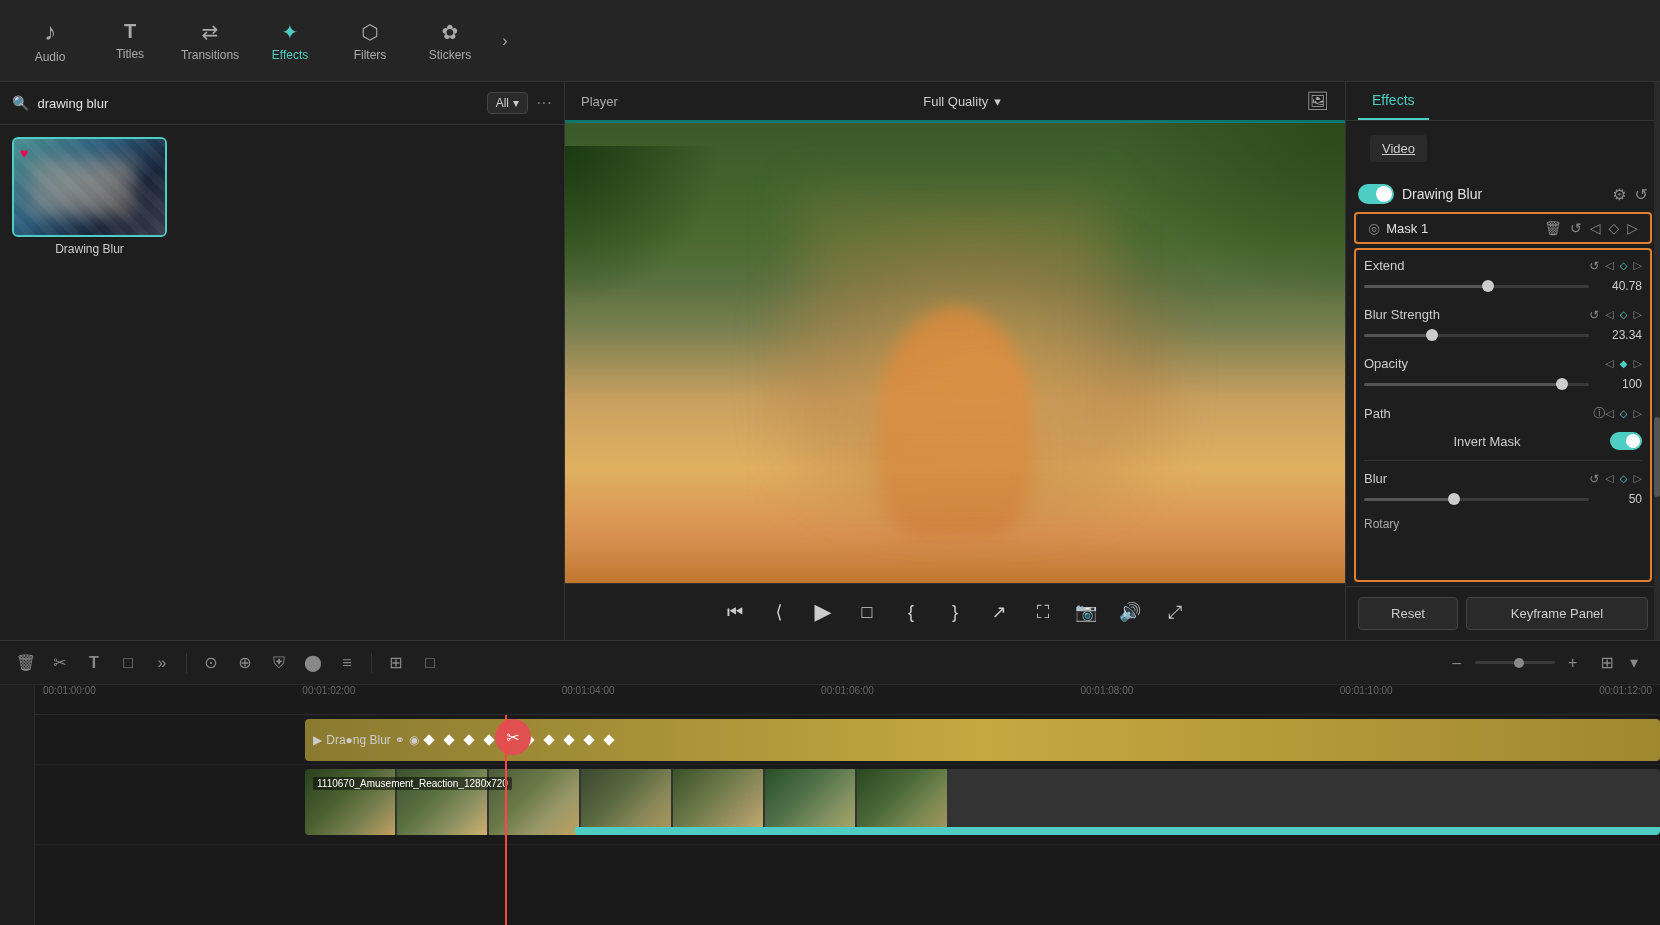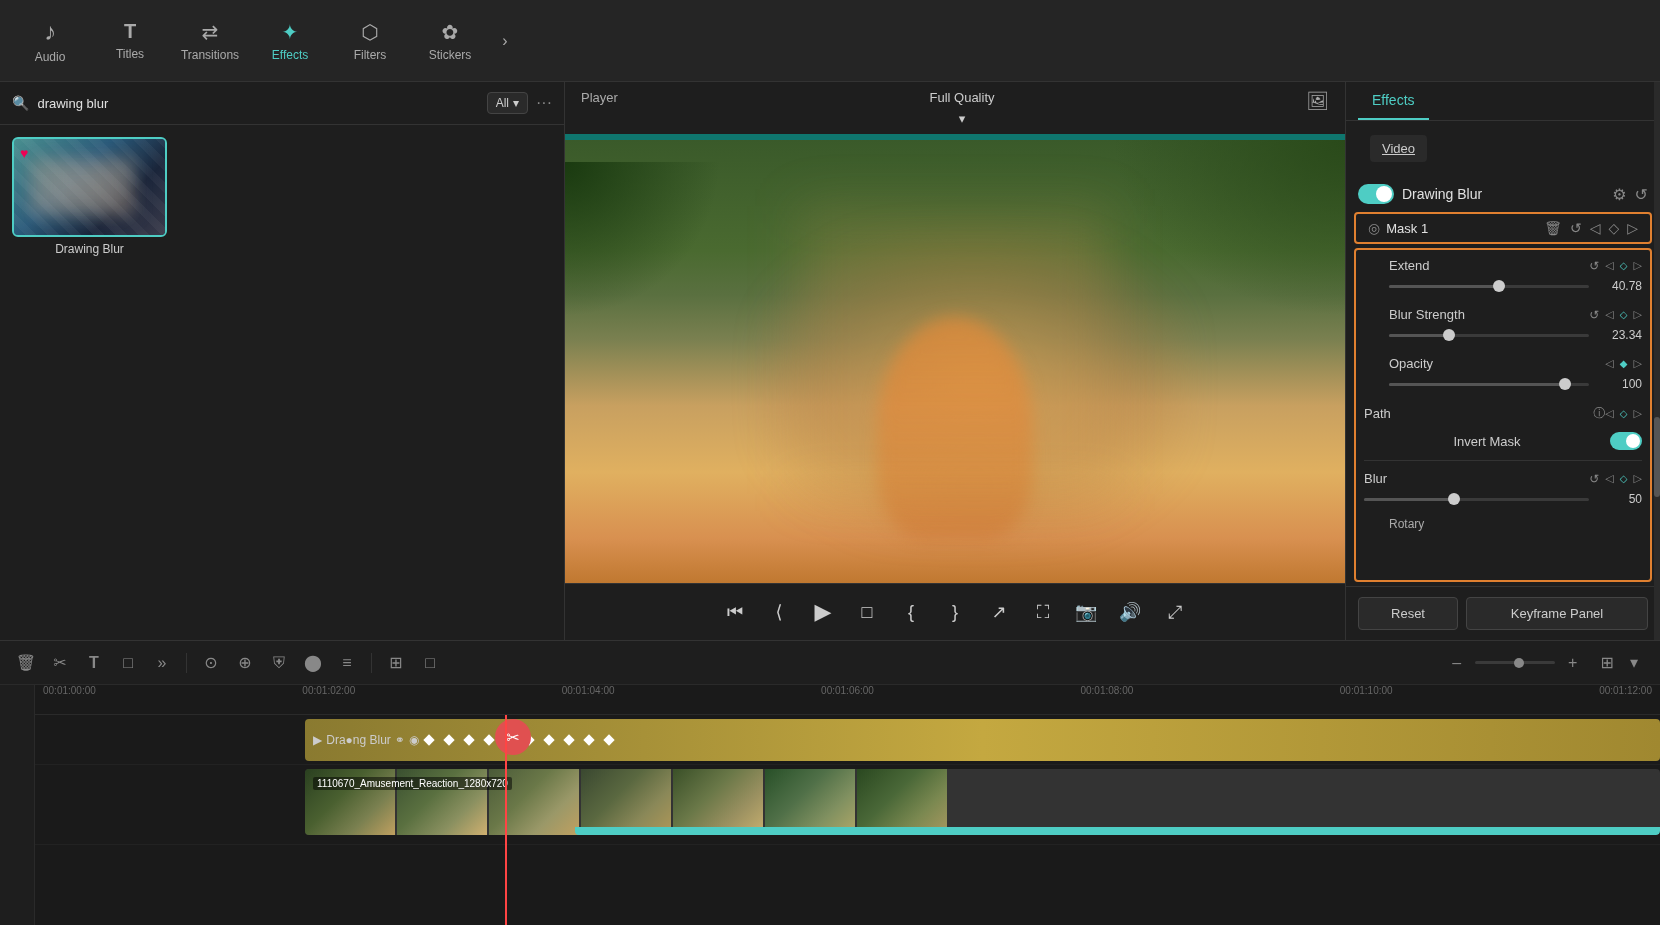--- a/index.html
+++ b/index.html
@@ -150,34 +150,34 @@
 
     
     .center-panel {
       flex: 1;
       display: flex;
       flex-direction: column;
       background: #1a1a1a;
     }
     .player-header {
       display: flex;
+      align-items: center;
       justify-content: space-between;
       padding: 8px 16px;
-      border-bottom: 6px solid #0f766e;
+      border-bottom: 3px solid #0f766e;
       background: #1e1e1e;
     }
     .player-label { color: #aaa; font-size: 13px; }
     .quality-selector {
       display: flex;
       align-items: center;
       gap: 6px;
       color: #ccc;
       font-size: 13px;
       cursor: pointer;
-      flex-direction: column;
     }
     .player-screenshot { color: #aaa; cursor: pointer; font-size: 18px; }
     .video-preview {
       flex: 1;
       background: #0a0a0a;
       display: flex;
       align-items: center;
       justify-content: center;
       position: relative;
       overflow: hidden;
@@ -319,21 +319,20 @@
     .props-panel {
       border: 2px solid #e08030;
       margin: 0 8px 4px;
       border-radius: 4px;
       padding: 8px;
       overflow-y: auto;
       flex: 1;
     }
     .prop-row {
       margin-bottom: 14px;
-      margin-left: 25px;
     }
     .prop-header {
       display: flex;
       align-items: center;
       margin-bottom: 6px;
     }
     .prop-label { flex: 1; color: #ccc; font-size: 13px; }
     .prop-controls { display: flex; gap: 6px; color: #888; font-size: 12px; align-items: center; }
     .prop-diamond { color: #4ecdc4; font-size: 10px; }
     .prop-arrow { color: #888; font-size: 11px; cursor: pointer; }

